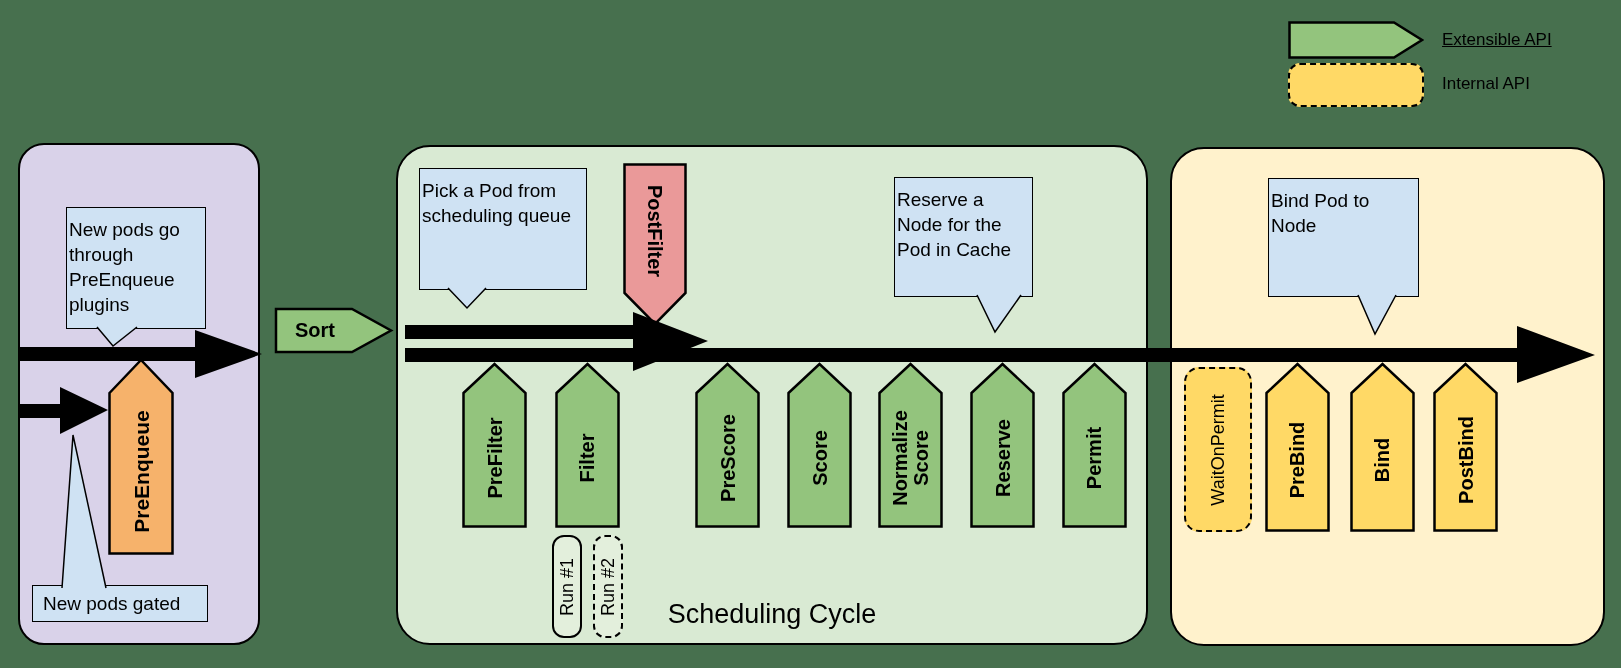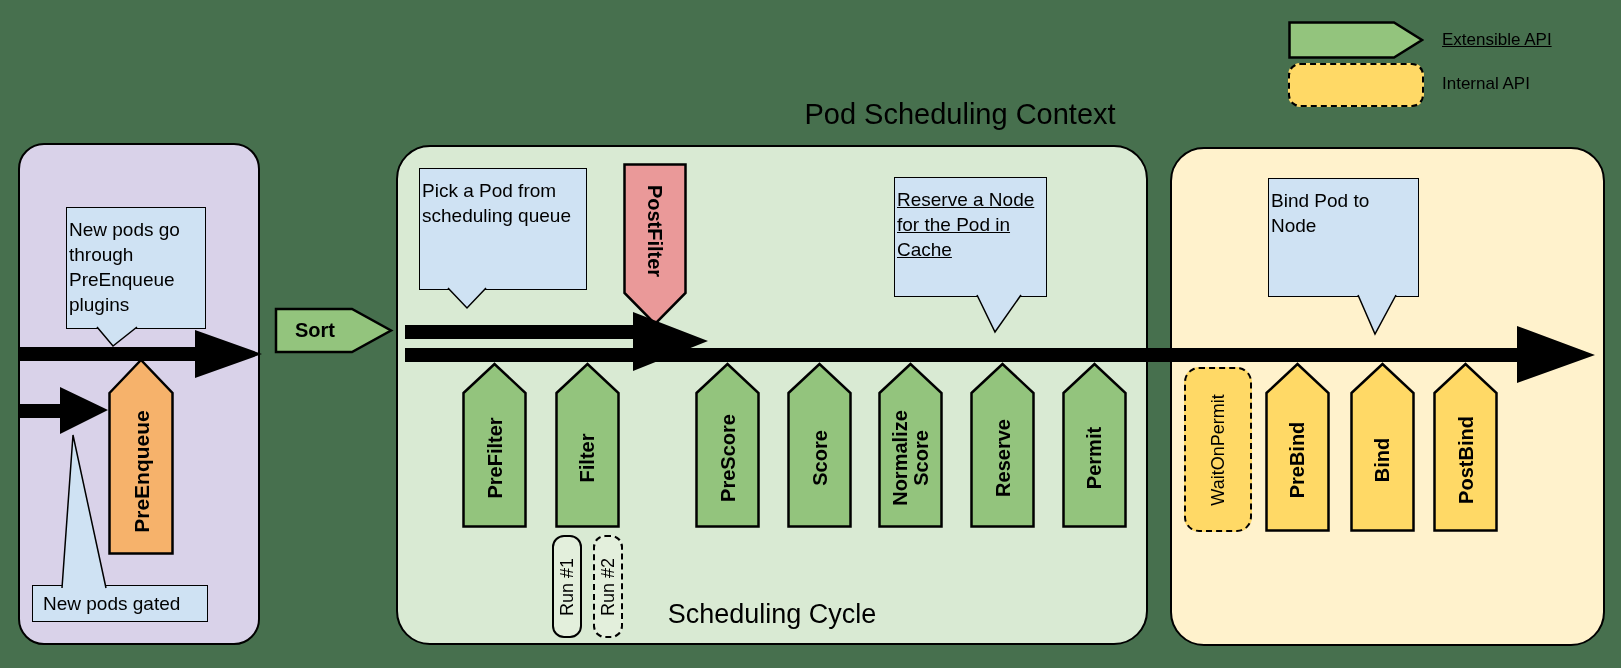--- a/index.html
+++ b/index.html
@@ -58,21 +58,20 @@
 </style>
 </head>
 <body>
 
 <div id="stage">
 
   <div class="box queue" style="left:18px; top:143px; width:242px; height:502px;"></div>
   <div class="box scheduling" style="left:396px; top:145px; width:752px; height:500px;"></div>
   <div class="box binding" style="left:1170px; top:147px; width:435px; height:499px;"></div>
 
-  <div class="title" style="left:750px; top:98px; width:420px;">Pod Scheduling Context</div>
 
   <div class="cycle-label" style="left:396px; top:599px; width:752px;">Scheduling Cycle</div>
 
   <svg class="legend-arrow" viewBox="0 0 136 38">
     <polygon points="1.5,1.5 106,1.5 134,19 106,36.5 1.5,36.5" fill="#93c47d" stroke="#000" stroke-width="2.5"></polygon>
   </svg>
   <div class="legend-label" style="left:1442px; top:30px;text-decoration:underline;">Extensible API</div>
   <div class="legend-pill"></div>
   <div class="legend-label" style="left:1442px; top:74px;">Internal API</div>
 
@@ -170,21 +169,21 @@
   <svg id="flow-arrows" width="1621" height="668">
     <path d="M18,347 H195 V330 L262,354 L195,378 V361 H18 Z" fill="#000"></path>
     <path d="M18,404 H60 V387 L108,410 L60,434 V418 H18 Z" fill="#000"></path>
     <path d="M405,325 H633 V312 L708,341 L633,371 V339 H405 Z" fill="#000"></path>
     <path d="M405,348 H1517 V326 L1595,355 L1517,383 V362 H405 Z" fill="#000"></path>
   </svg>
 
   <div class="callout" style="left:66px; top:207px; width:140px; height:122px;">New pods go through PreEnqueue plugins</div>
   <div class="callout center" style="left:32px; top:585px; width:176px; height:37px;">New pods gated</div>
   <div class="callout" style="left:419px; top:168px; width:168px; height:122px;">Pick a Pod from scheduling queue</div>
-  <div class="callout" style="left:894px; top:177px; width:153px; height:120px;text-decoration:underline;">Reserve a Node for the Pod in Cache</div>
+  <div class="callout" style="left:894px; top:177px; width:139px; height:120px;">Reserve a Node for the Pod in Cache</div>
   <div class="callout" style="left:1268px; top:178px; width:151px; height:119px;">Bind Pod to Node</div>
 
   <svg id="callout-tails" width="1621" height="668">
     <path d="M97,327 L113,346 L137,327" fill="#cfe2f3" stroke="#000" stroke-width="1.5"></path>
     <path d="M62,588 L73,435 L106,588" fill="#cfe2f3" stroke="#000" stroke-width="1.5"></path>
     <path d="M448,288 L467,308 L486,288" fill="#cfe2f3" stroke="#000" stroke-width="1.5"></path>
     <path d="M977,295 L995,332 L1021,295" fill="#cfe2f3" stroke="#000" stroke-width="1.5"></path>
     <path d="M1358,295 L1375,334 L1396,295" fill="#cfe2f3" stroke="#000" stroke-width="1.5"></path>
   </svg>
 

